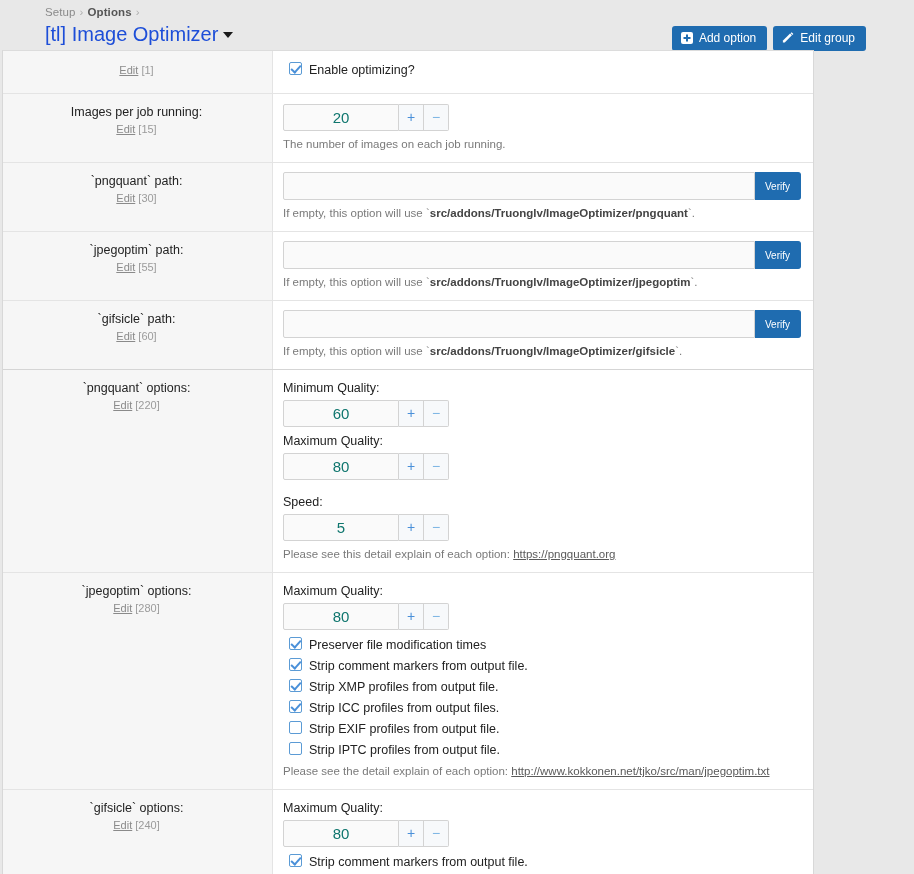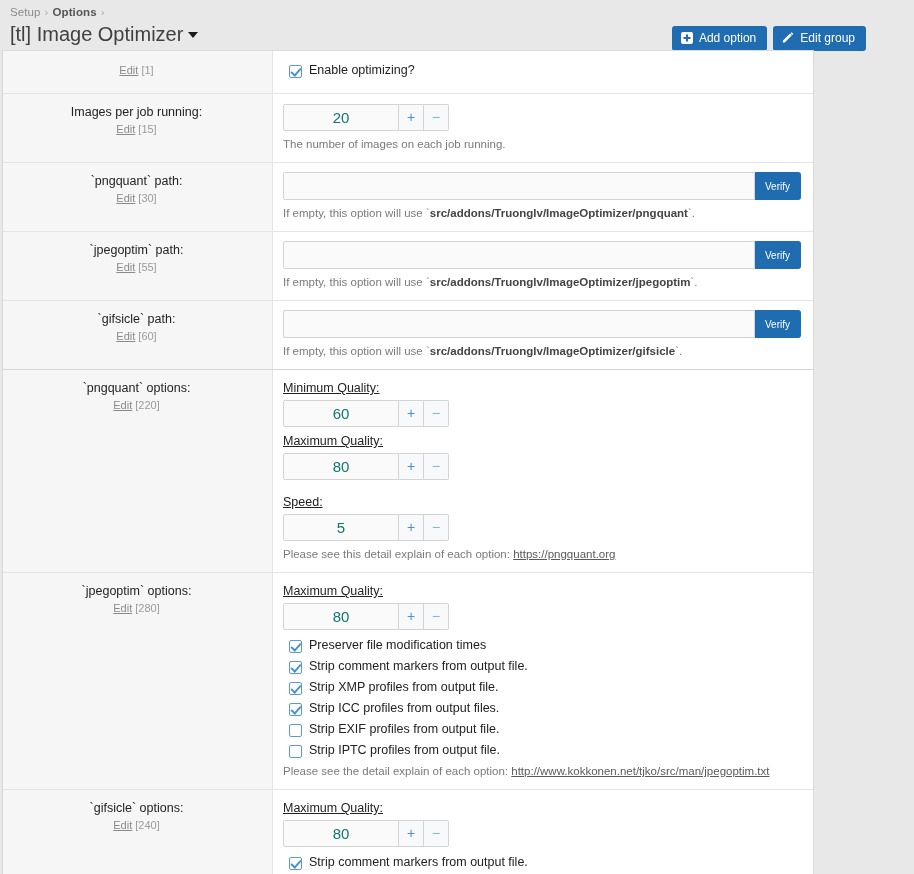--- a/index.html
+++ b/index.html
@@ -3,30 +3,30 @@
 <meta charset="utf-8">
 <style>
   * { box-sizing: border-box; }
   html, body {
     margin: 0; padding: 0;
     width: 914px; height: 874px;
     background: #e8e8e8;
     font-family: "Liberation Sans", sans-serif;
     -webkit-font-smoothing: antialiased;
   }
-  .page { width: 876px; height: 874px; position: relative; overflow: hidden; }
+  .page { width: 876px; height: 874px; position: relative; overflow: hidden; padding-left: 35px; }
 
   
   .header { padding: 6px 10px 0 10px; position: relative; height: 50px; }
   .breadcrumb { font-size: 11.5px; color: #8a8a8a; letter-spacing: .1px; }
   .breadcrumb .crumb { color: #8a8a8a; text-decoration: none; }
   .breadcrumb .crumb.strong { color: #555; font-weight: bold; }
   .breadcrumb .sep { color: #b0b0b0; margin: 0 4px; }
   .page-title {
-    font-size: 20px; color: #404040; font-weight: normal;
+    font-size: 20px; color: #1d4ed8; font-weight: normal;
     margin: 4px 0 0 0; line-height: 24px;
   }
   .caret-down {
     display: inline-block; width: 0; height: 0; vertical-align: middle;
     border-left: 5px solid transparent; border-right: 5px solid transparent;
     border-top: 6px solid #1a1a1a; margin-left: 5px; margin-bottom: 2px;
   }
   .header-buttons { position: absolute; right: 10px; top: 26px; display: flex; gap: 6px; }
   .btn-hdr {
     background: #1f6cb0; color: #fff; border: none; border-radius: 3px;
@@ -48,21 +48,21 @@
     width: 270px; min-width: 270px; background: #f6f6f6;
     border-right: 1px solid #e4e4e4;
     text-align: center; padding: 10px 10px 10px 8px;
     font-size: 12.5px; color: #222;
   }
   .row-label .lbl { display: block; line-height: 16px; }
   .row-label .meta { display: block; font-size: 11px; color: #9b9b9b; margin-top: 2px; line-height: 14px; }
   .row-label .meta a { color: #8a8a8a; text-decoration: underline; }
   .row-body { flex: 1; padding: 9px 12px 10px 10px; }
 
-  .field-title { font-size: 12.5px; color: #222; margin: 1px 0 3px 0; line-height: 16px; text-decoration: underline; }
+  .field-title { font-size: 12.5px; color: #222; margin: 1px 0 3px 0; line-height: 16px; }
   .hint { font-size: 11.5px; color: #7a7a7a; margin-top: 6px; line-height: 15px; }
   .hint b { color: #444; font-weight: bold; }
   .hint a { color: #5a5a5a; text-decoration: underline; }
 
   
   .spinner { display: inline-flex; height: 27px; margin: 1px 0 0 0; }
   .spinner input {
     width: 116px; height: 27px; border: 1px solid #d3d3d3;
     background: #fafafa; text-align: center; padding: 0 8px;
     font-size: 15px; color: #0f766e; font-family: "Liberation Sans", sans-serif;
@@ -83,21 +83,21 @@
     padding: 0 8px; font-size: 12.5px; color: #333; outline: none;
     border-radius: 2px 0 0 2px; font-family: "Liberation Sans", sans-serif;
   }
   .btn-verify {
     background: #1f6cb0; color: #fff; border: 1px solid #1f6cb0; border-left: none;
     font-size: 10px; padding: 0 10px; height: 28px; cursor: pointer;
     border-radius: 0 3px 3px 0; font-family: "Liberation Sans", sans-serif;
   }
 
   
-  .cb-row { display: flex; align-items: flex-end; gap: 7px; margin: 5px 0 5px 6px; }
+  .cb-row { display: flex; align-items: flex-start; gap: 7px; margin: 5px 0 5px 6px; }
   .cbox {
     width: 13px; height: 13px; border: 1px solid #5b9bd5; background: #fff;
     border-radius: 2px; position: relative; flex: 0 0 auto; cursor: pointer;
   }
   .cbox.checked::after {
     content: ""; position: absolute; left: 3px; top: 0px;
     width: 4px; height: 8px; border: solid #4a90d9;
     border-width: 0 2px 2px 0; transform: rotate(42deg);
   }
   .cb-label { font-size: 12.5px; color: #222; line-height: 16px; }

